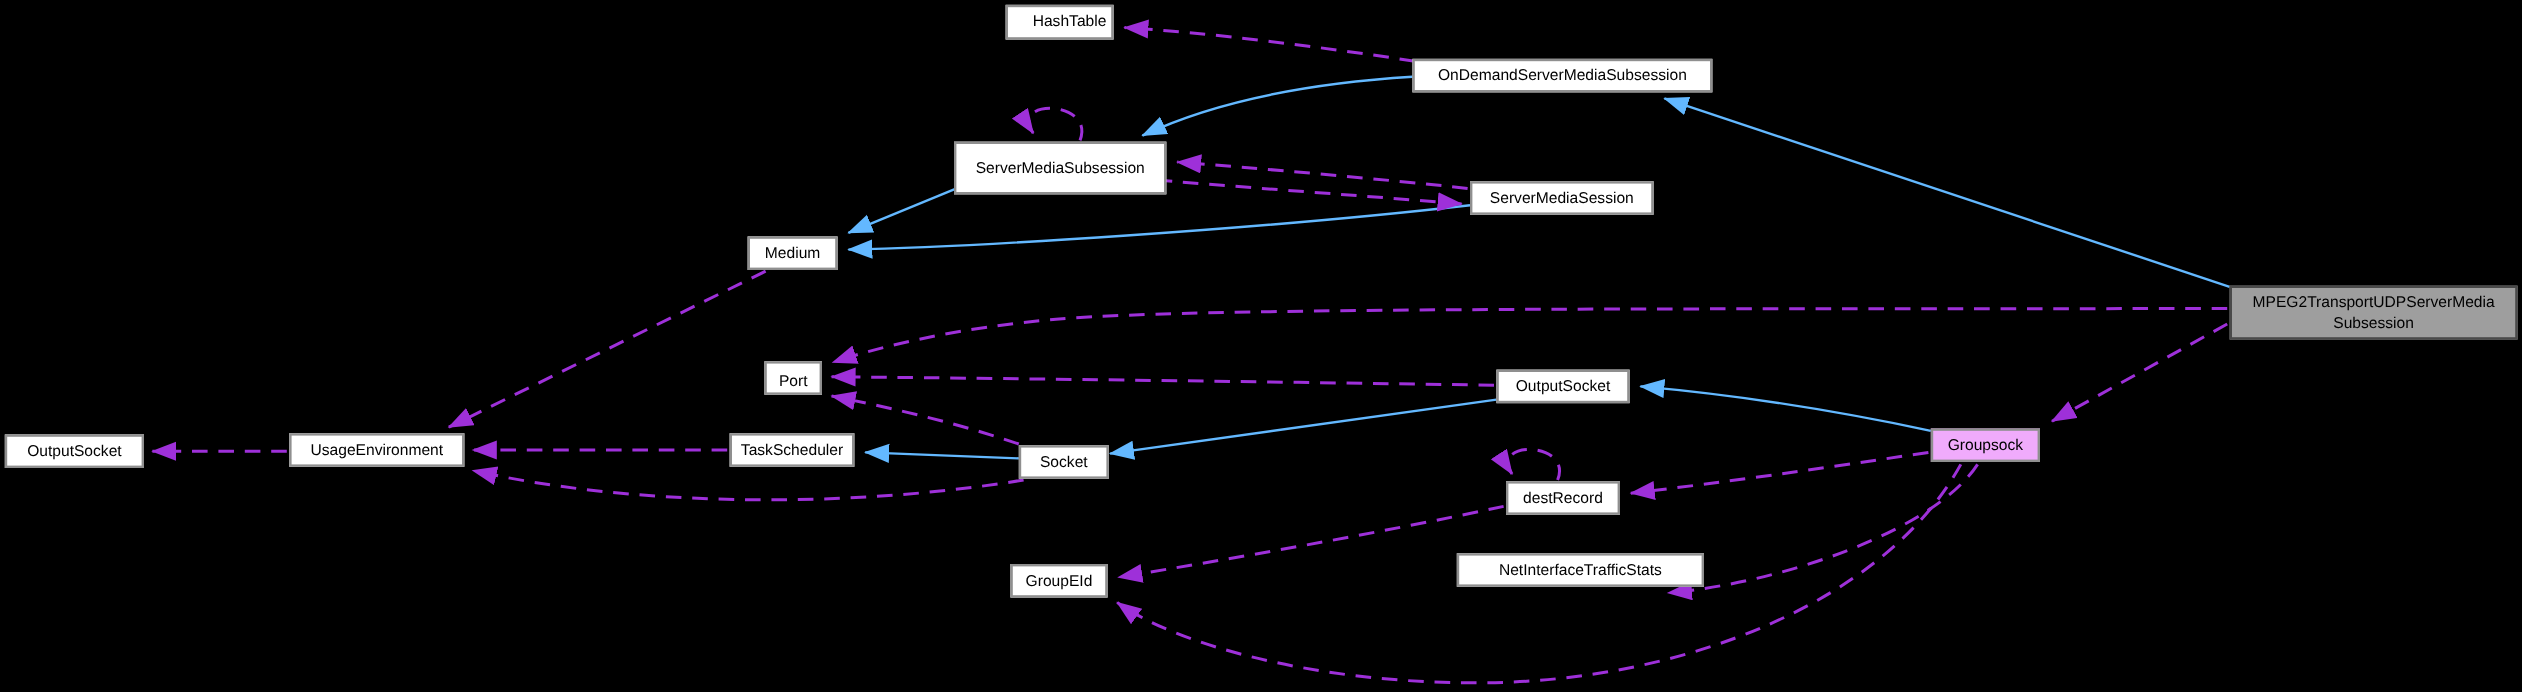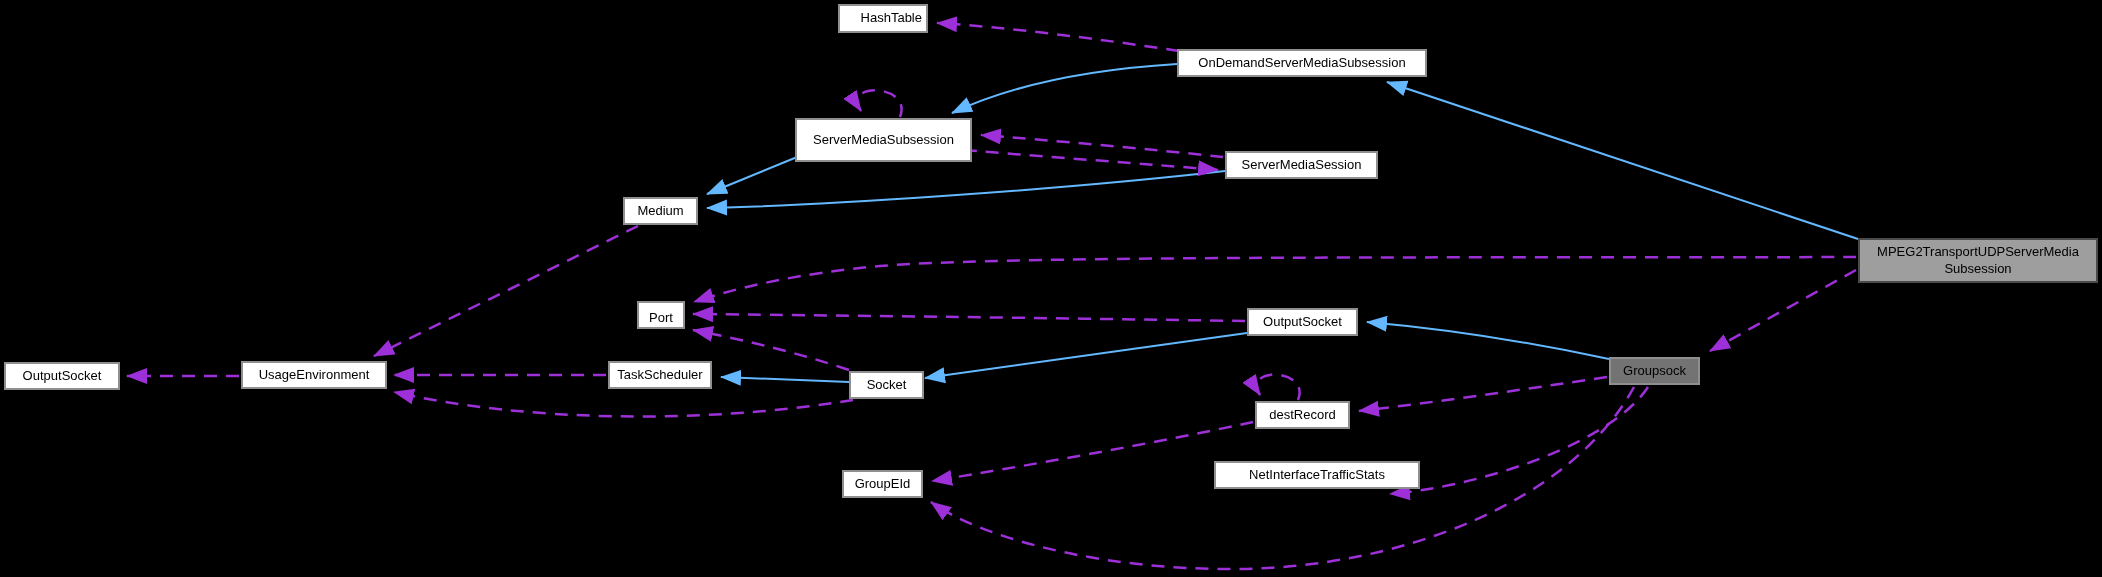--- a/index.html
+++ b/index.html
@@ -96,21 +96,21 @@
       </div>
       <div class="node highlight" style="left: 1858px; top: 238px; width: 240px; height: 45px; background: rgb(158, 158, 158); border-color: rgb(74, 74, 74); color: rgb(0, 0, 0);">
         <span>MPEG2TransportUDPServerMedia Subsession</span>
       </div>
       <div class="node" style="left: 637px; top: 301px; width: 48px; height: 28px; background: rgb(255, 255, 255); border-color: rgb(143, 143, 143); color: rgb(0, 0, 0); align-items: flex-end;">
         <span>Port</span>
       </div>
       <div class="node" style="left: 1247px; top: 308px; width: 111px; height: 28px; background: rgb(255, 255, 255); border-color: rgb(143, 143, 143); color: rgb(0, 0, 0);">
         <span>OutputSocket</span>
       </div>
-      <div class="node" style="left: 1609px; top: 357px; width: 91px; height: 28px; background: #737373; border-color: rgb(143, 143, 143); color: rgb(0, 0, 0);">
+      <div class="node" style="left: 1609px; top: 357px; width: 91px; height: 28px; background: #f0abfc; border-color: rgb(143, 143, 143); color: rgb(0, 0, 0);">
         <span>Groupsock</span>
       </div>
       <div class="node" style="left: 4px; top: 362px; width: 116px; height: 28px; background: rgb(255, 255, 255); border-color: rgb(143, 143, 143); color: rgb(0, 0, 0);">
         <span>OutputSocket</span>
       </div>
       <div class="node" style="left: 241px; top: 361px; width: 146px; height: 28px; background: rgb(255, 255, 255); border-color: rgb(143, 143, 143); color: rgb(0, 0, 0);">
         <span>UsageEnvironment</span>
       </div>
       <div class="node" style="left: 608px; top: 361px; width: 104px; height: 28px; background: rgb(255, 255, 255); border-color: rgb(143, 143, 143); color: rgb(0, 0, 0);">
         <span>TaskScheduler</span>

